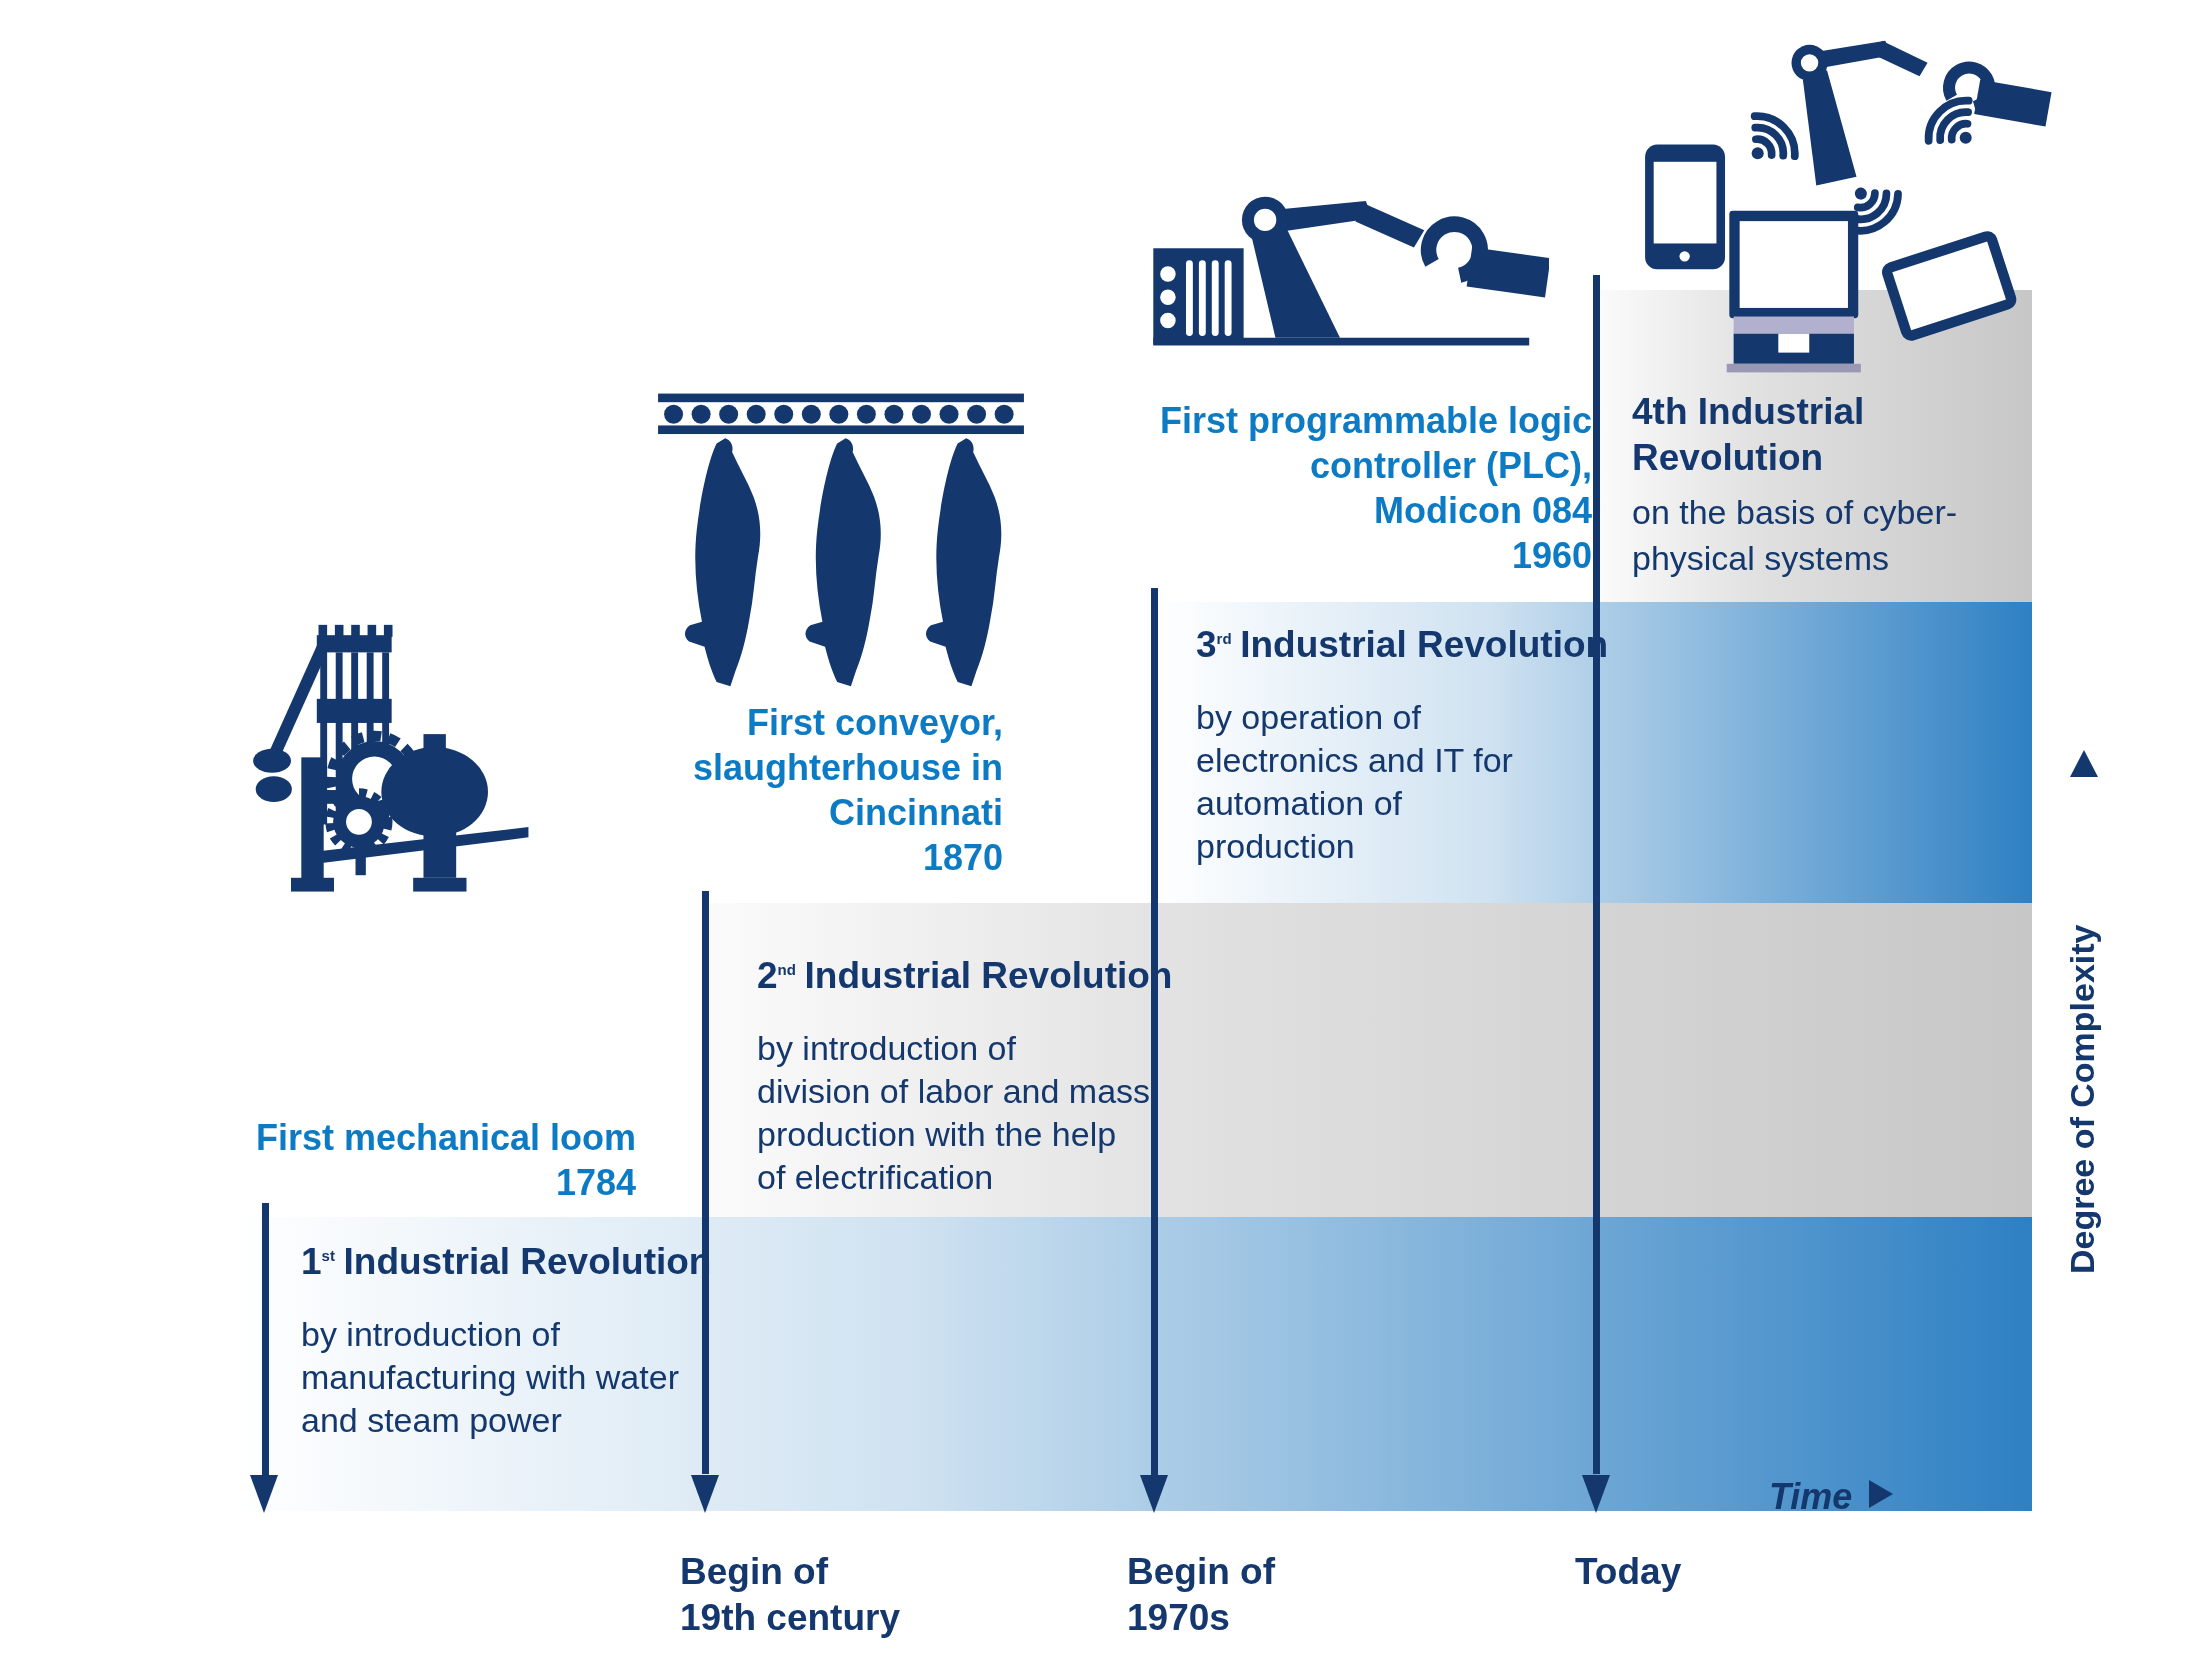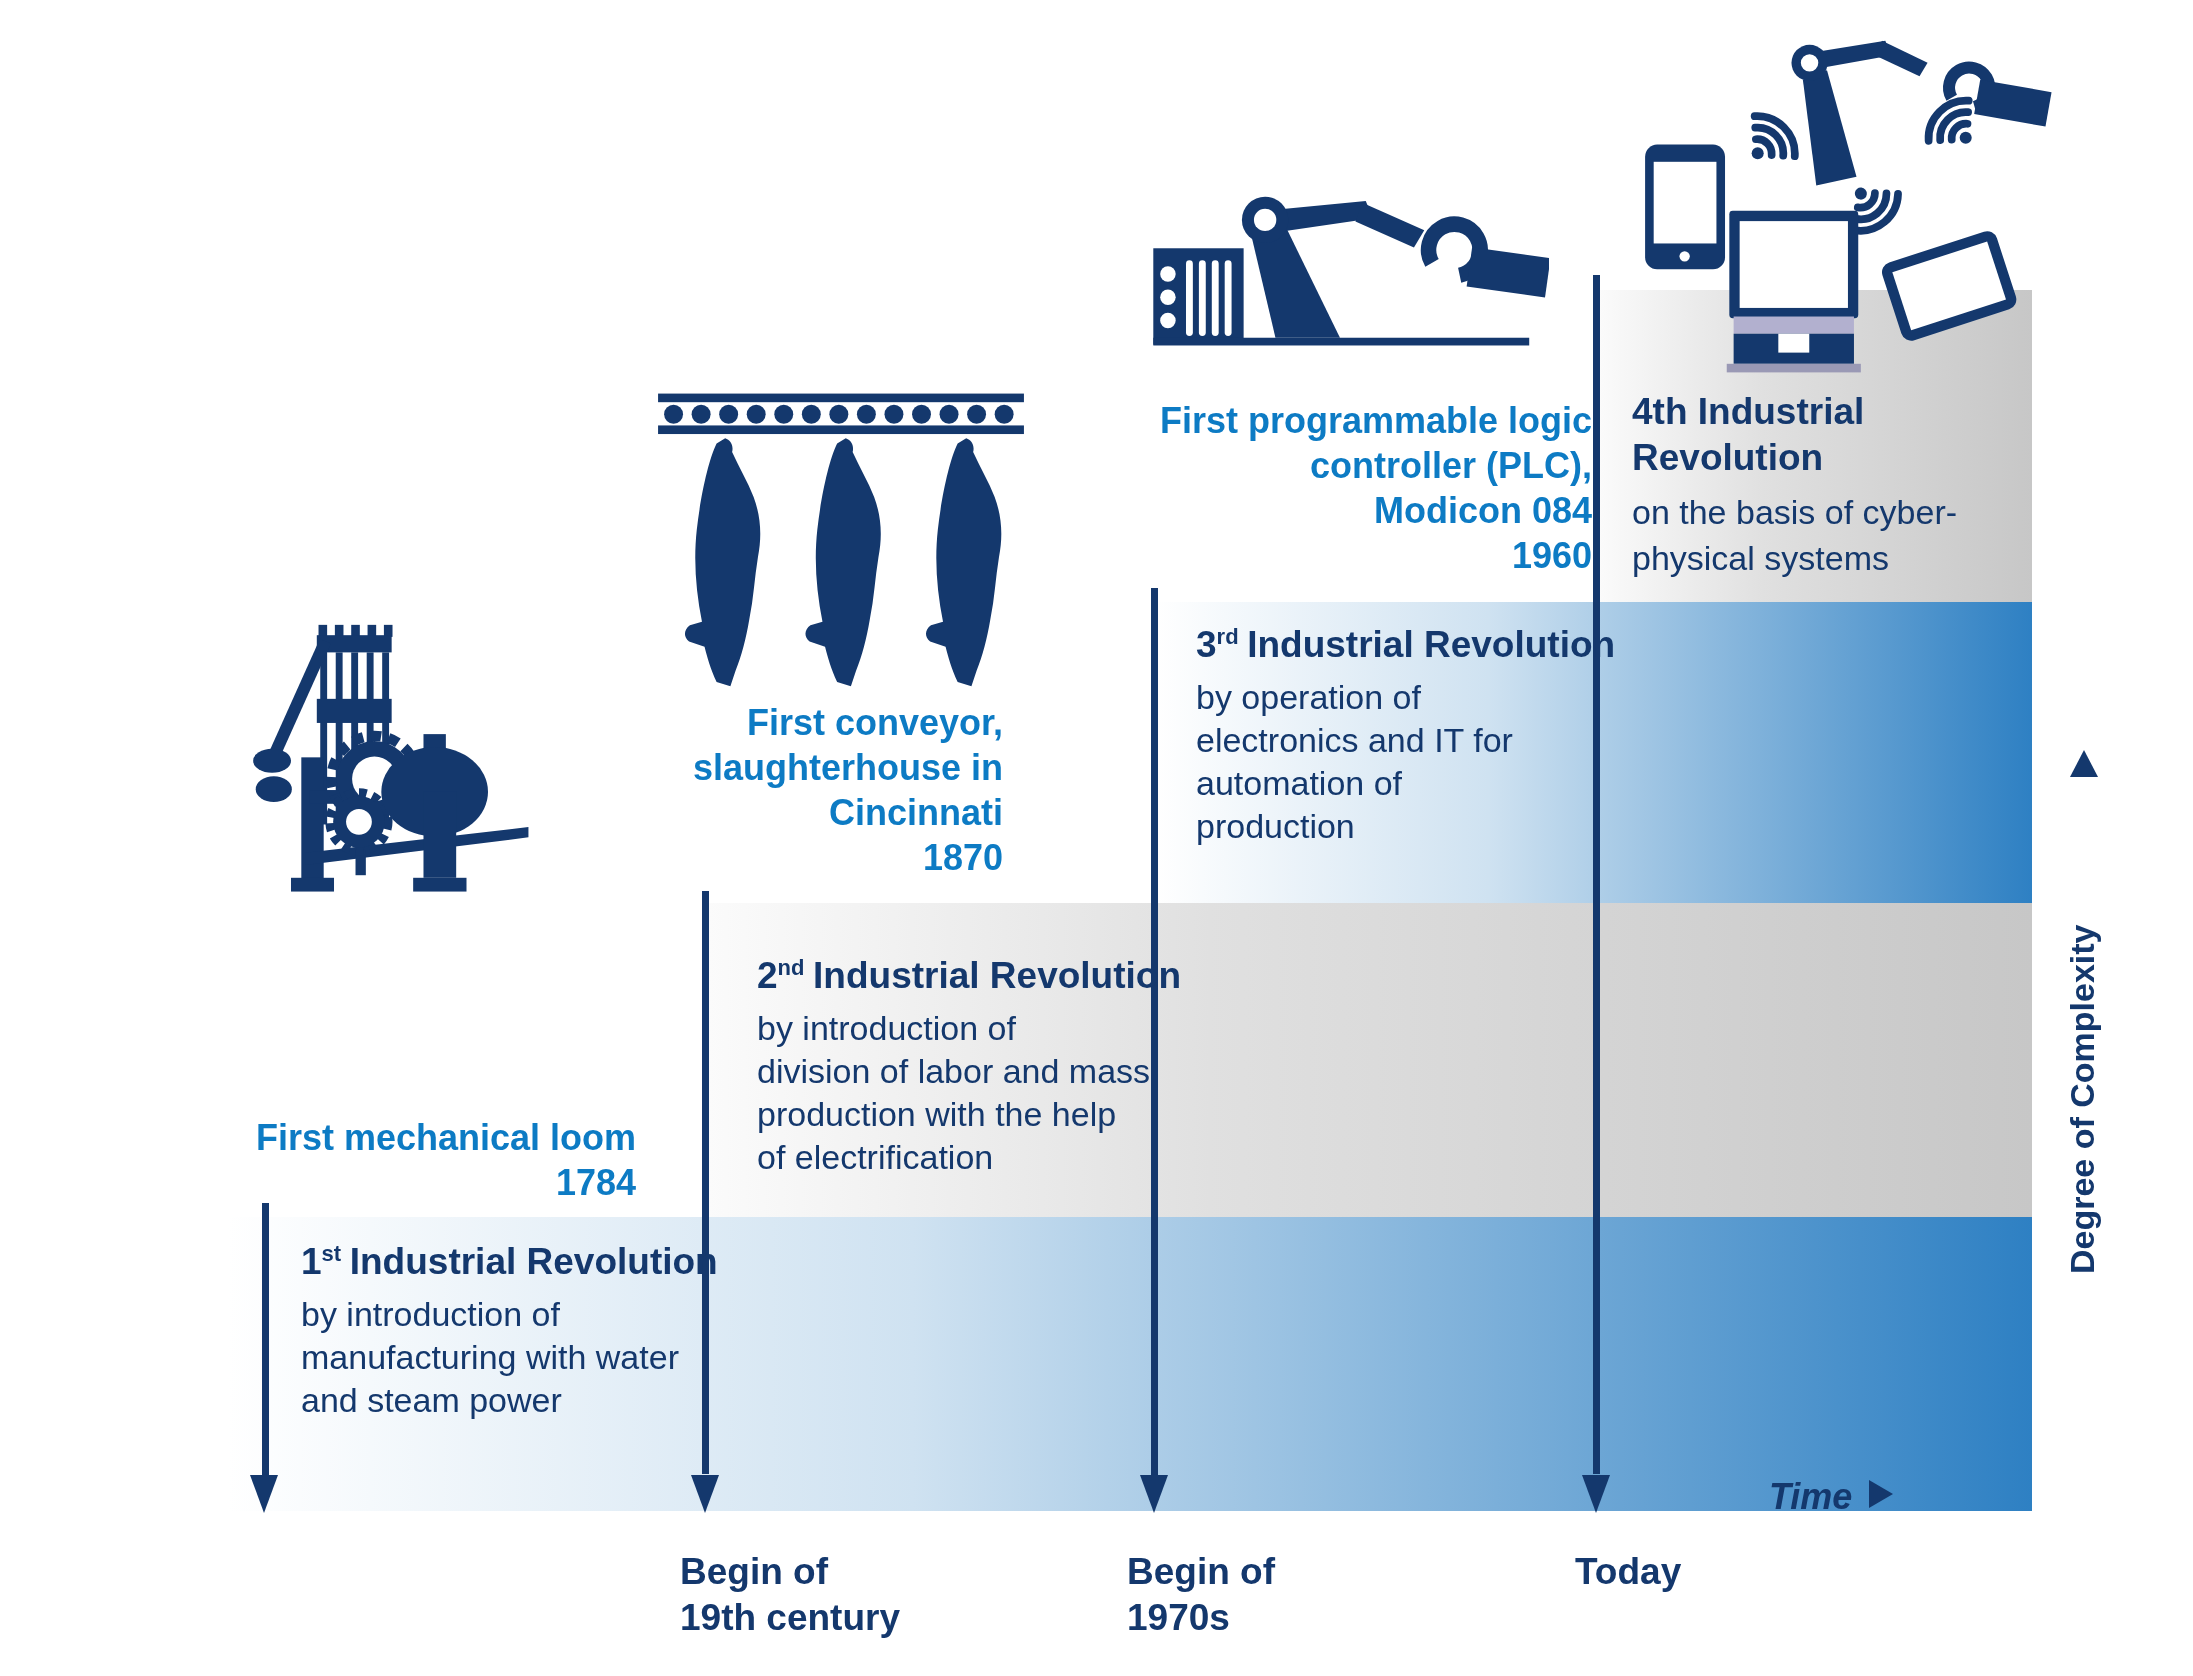--- a/index.html
+++ b/index.html
@@ -13,23 +13,23 @@
   .band-gray{background:linear-gradient(to right,#fbfbfb 0%,#e0e0e0 38%,#c7c7c7 100%);}
   
   .vline{position:absolute;width:6.9px;background:#14386d;}
   .arrowhead{position:absolute;width:0;height:0;
     border-left:14.6px solid transparent;border-right:14.6px solid transparent;
     border-top:38px solid #14386d;}
   
   .event{position:absolute;color:#0d7bc4;font-weight:bold;font-size:36px;line-height:45px;text-align:right;}
   .revblock{position:absolute;color:#14386d;}
   .rev-title{font-weight:bold;font-size:37px;line-height:46px;white-space:nowrap;}
-  .rev-title .sup{font-size:22px;position:relative;top:-13px;}
+  .rev-title .sup{font-size:15px;position:relative;top:-13px;}
   .rev-title .rest{margin-left:8.6px;}
-  .rev-desc{font-size:34px;line-height:43px;margin-top:3px;}
+  .rev-desc{font-size:34px;line-height:43px;margin-top:21px;}
   .rev-desc div{white-space:nowrap;}
   .tick{position:absolute;color:#14386d;font-weight:bold;font-size:37px;line-height:46px;}
   
   .time-label{position:absolute;color:#14386d;font-weight:bold;font-size:36px;font-style:italic;}
   .time-arrow{position:absolute;width:0;height:0;
     border-top:14.6px solid transparent;border-bottom:14.6px solid transparent;
     border-left:24px solid #14386d;}
   .complexity-label{position:absolute;color:#14386d;font-weight:bold;font-size:34px;
     writing-mode:vertical-rl;transform:rotate(180deg);white-space:nowrap;}
   .complexity-arrow{position:absolute;width:0;height:0;

